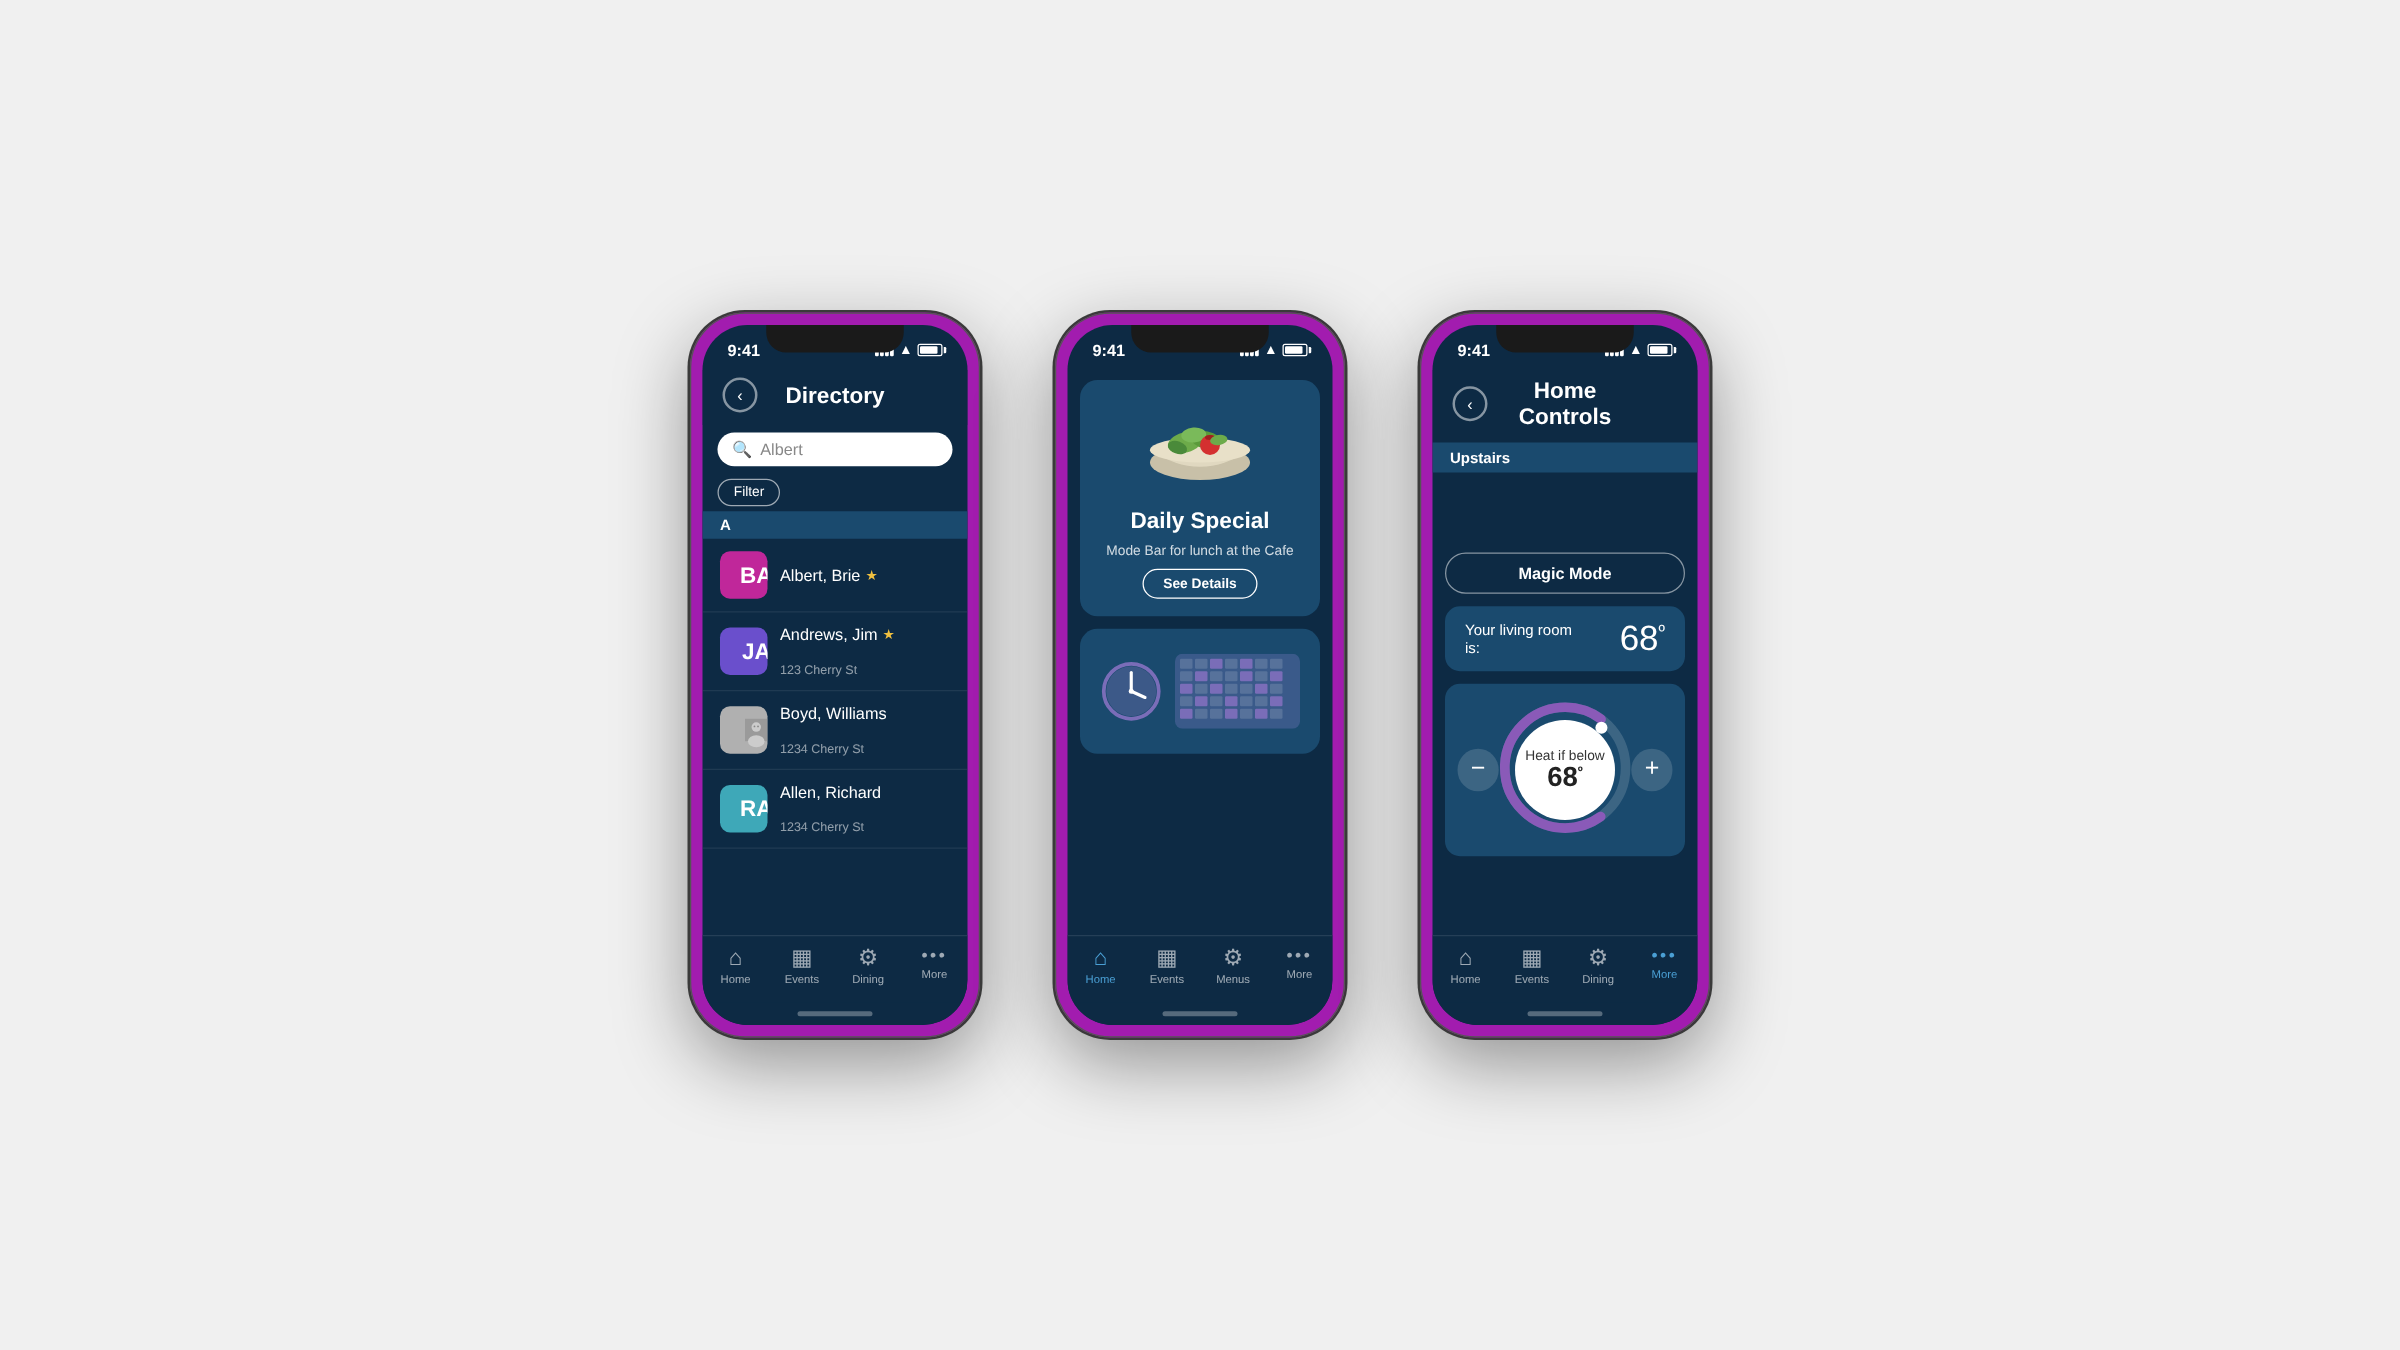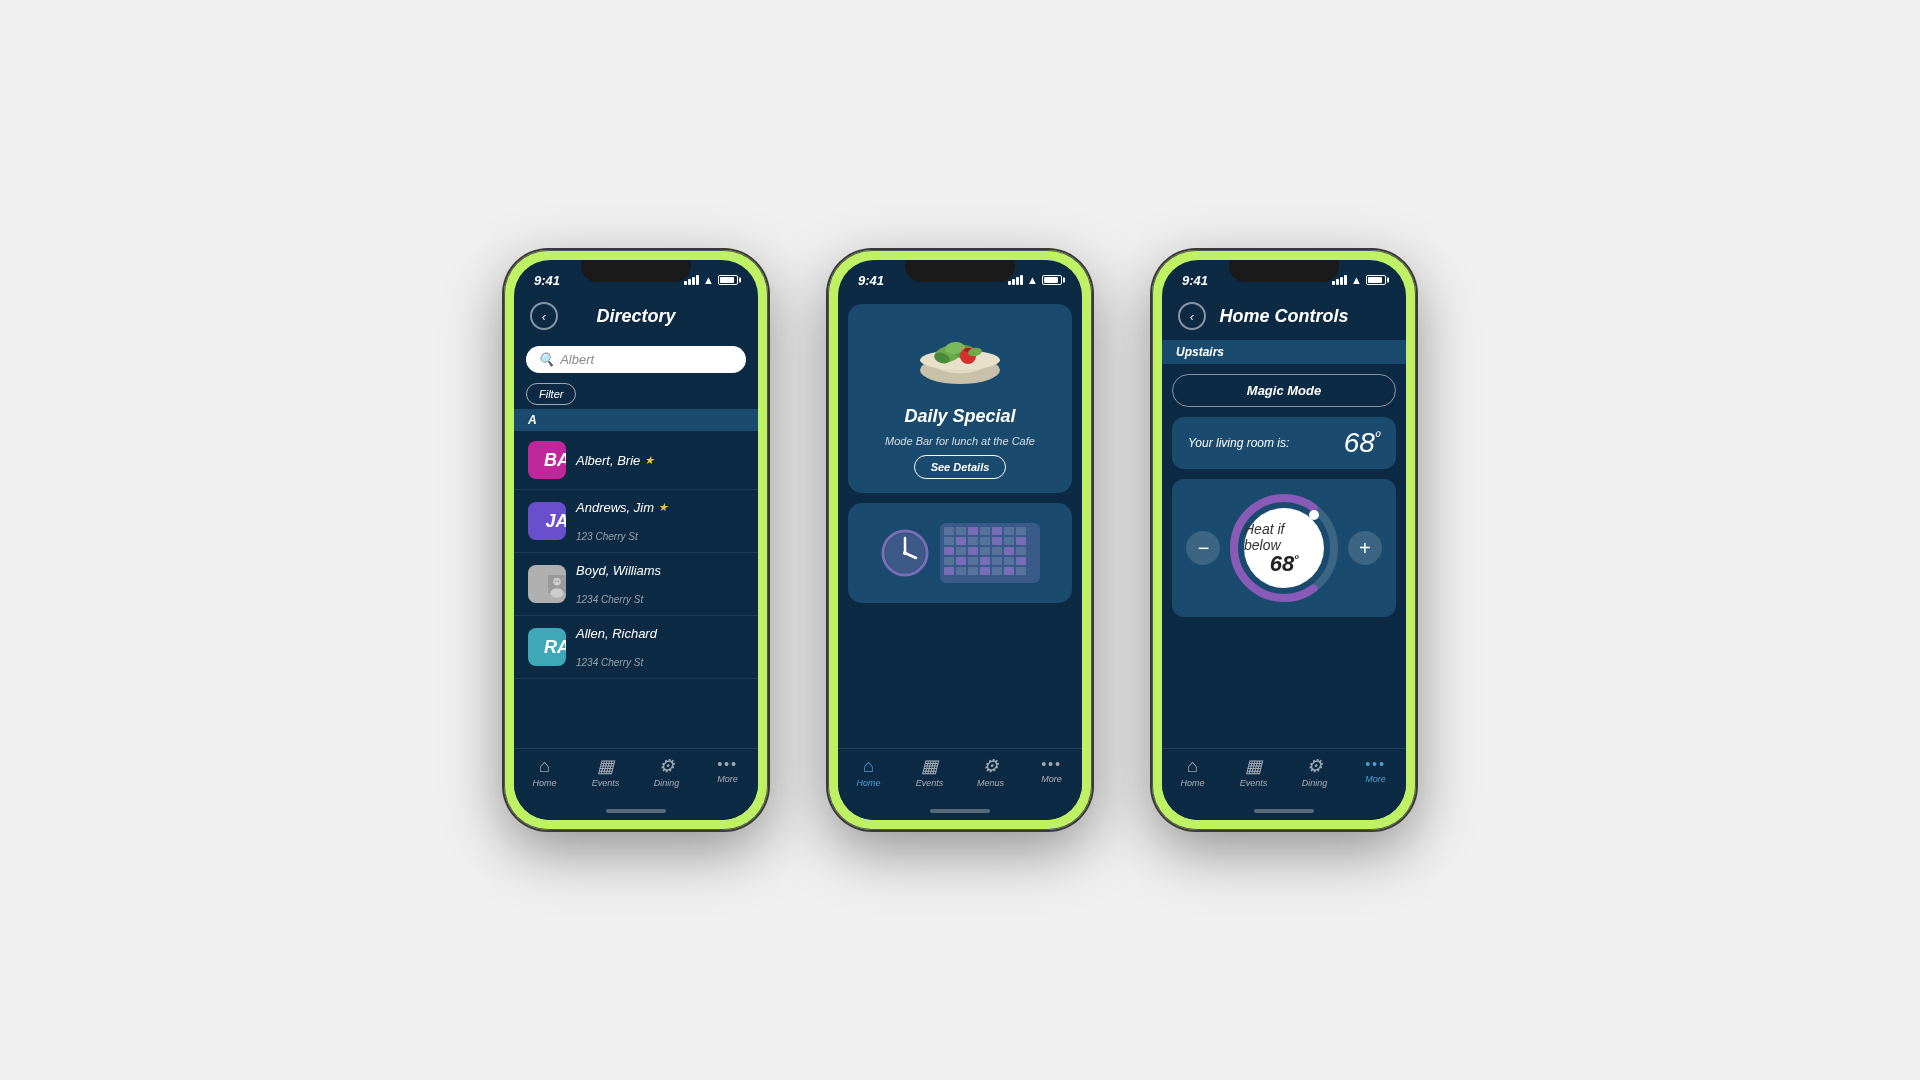--- a/index.html
+++ b/index.html
@@ -15,30 +15,29 @@
 
     .phones-container {
       display: flex;
       gap: 60px;
       align-items: center;
       justify-content: center;
     }
 
     
     .phone {
-      width: 264px;
+      width: 232px;
       height: 580px;
-      background: #bef264;
+      background: #a21caf;
       border-radius: 44px;
       padding: 10px;
       box-shadow: 0 0 0 2px #3a3a3a, 0 20px 60px rgba(0,0,0,0.4), inset 0 0 0 1px #555;
       position: relative;
       display: flex;
       flex-direction: column;
-      font-style: italic;
     }
 
     .phone-inner {
       flex: 1;
       background: #0d2a44;
       border-radius: 36px;
       overflow: hidden;
       display: flex;
       flex-direction: column;
     }
@@ -355,20 +354,21 @@
       font-weight: 600;
       padding: 5px 14px;
     }
 
     .controls-content {
       flex: 1;
       padding: 10px;
       display: flex;
       flex-direction: column;
       gap: 10px;
+      justify-content: center;
     }
 
     .magic-mode-btn {
       border: 1.5px solid rgba(255,255,255,0.5);
       border-radius: 20px;
       padding: 8px;
       color: white;
       font-size: 13px;
       font-weight: 600;
       text-align: center;
@@ -443,21 +443,21 @@
       display: flex;
       flex-direction: column;
       align-items: center;
       justify-content: center;
       z-index: 1;
       position: relative;
     }
 
     .thermo-label-small {
       color: #333;
-      font-size: 14px;
+      font-size: 11px;
       font-weight: 500;
     }
 
     .thermo-temp {
       color: #222;
       font-size: 22px;
       font-weight: 700;
       line-height: 1;
     }
 

